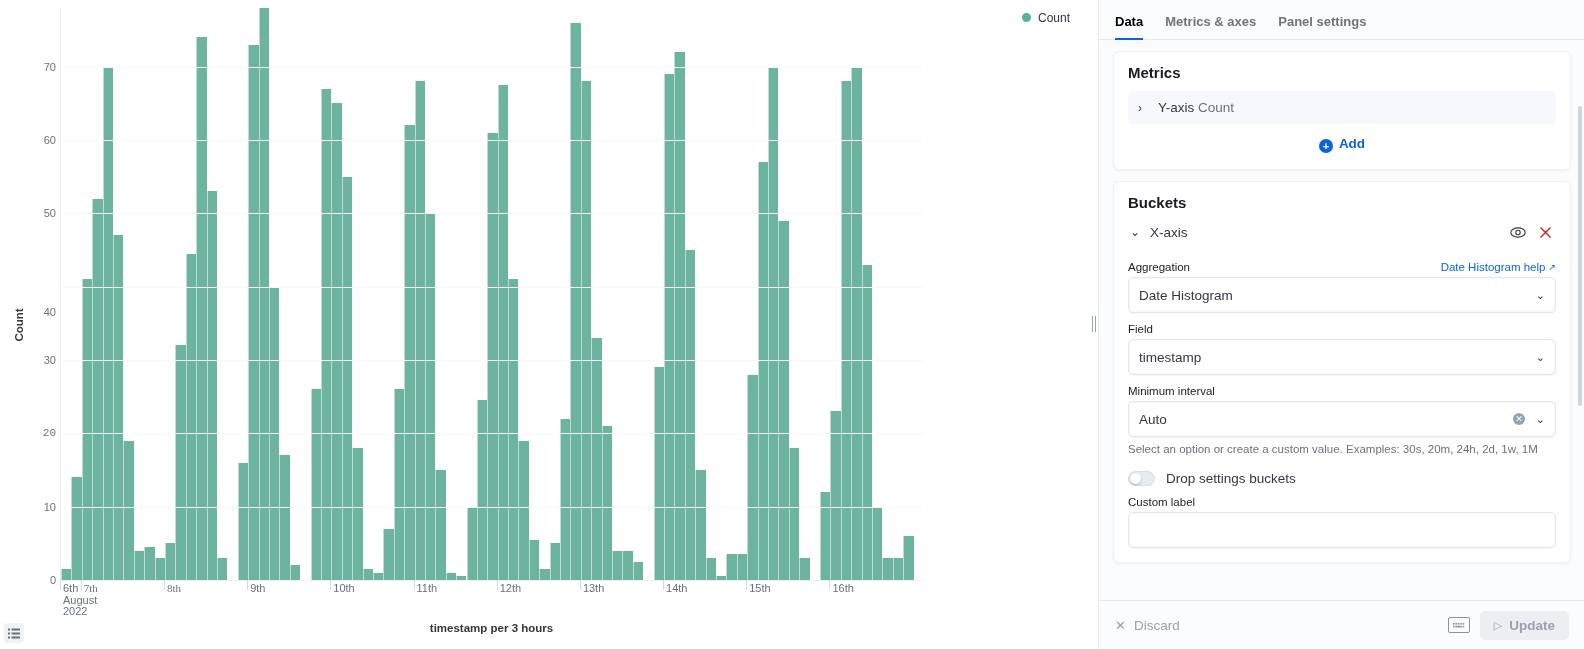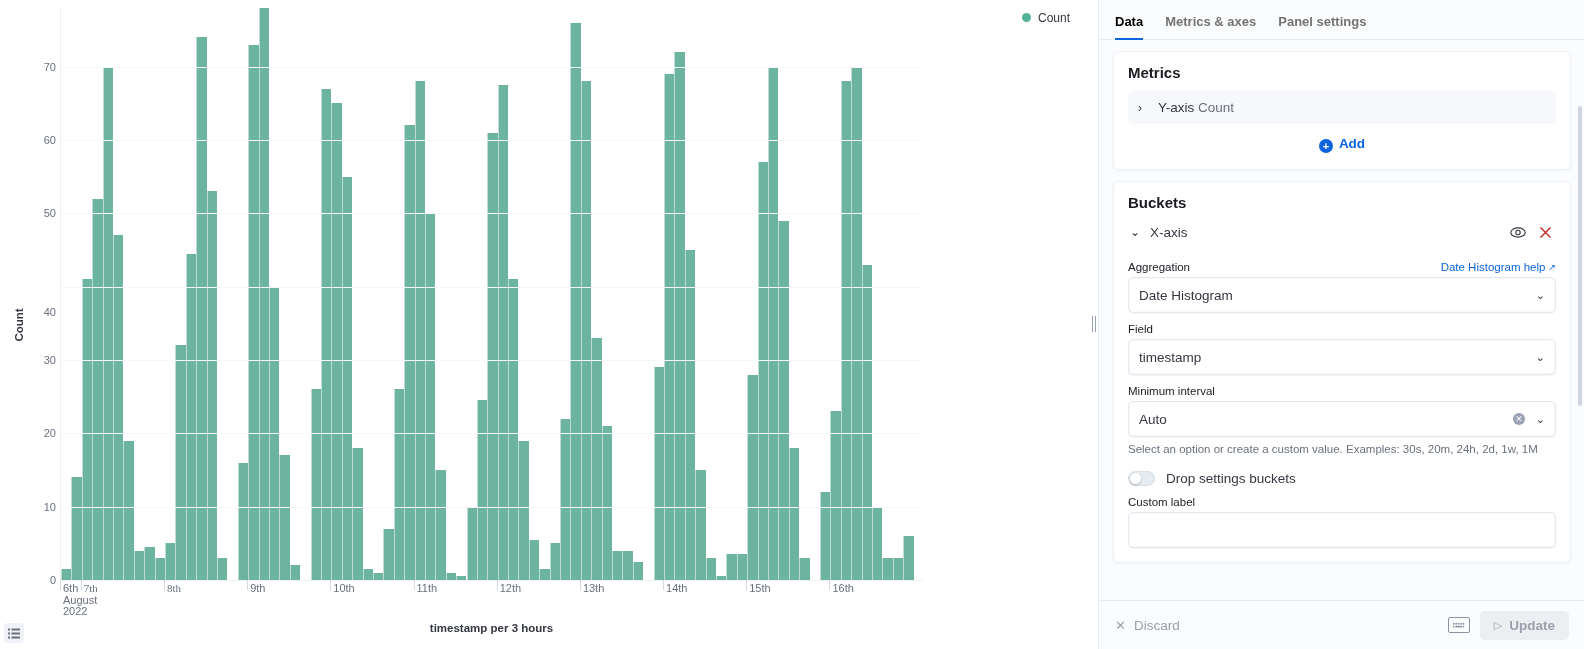--- a/index.html
+++ b/index.html
@@ -193,21 +193,21 @@
       <span class="legend-item">
         <span class="legend-dot"></span>
         <span>Count</span>
       </span>
     </div>
 
     <div id="y-axis-title">Count</div>
     <div id="y-axis-ticks">
         <div class="ytick" style="top: 580px;">0</div>
         <div class="ytick" style="top: 506.667px;">10</div>
-        <div class="ytick" style="top: 433.333px;">20</div>
+        <div class="ytick" style="top: 433.333px; font-family: Liberation Mono, monospace;">20</div>
         <div class="ytick" style="top: 360px;">30</div>
         <div class="ytick" style="top: 286.667px; margin-top: 25px;">40</div>
         <div class="ytick" style="top: 213.333px;">50</div>
         <div class="ytick" style="top: 140px;">60</div>
         <div class="ytick" style="top: 66.6667px;">70</div>
       </div>
 
     <div id="plot">
       <div id="plot-inner">
         <div id="bars">

